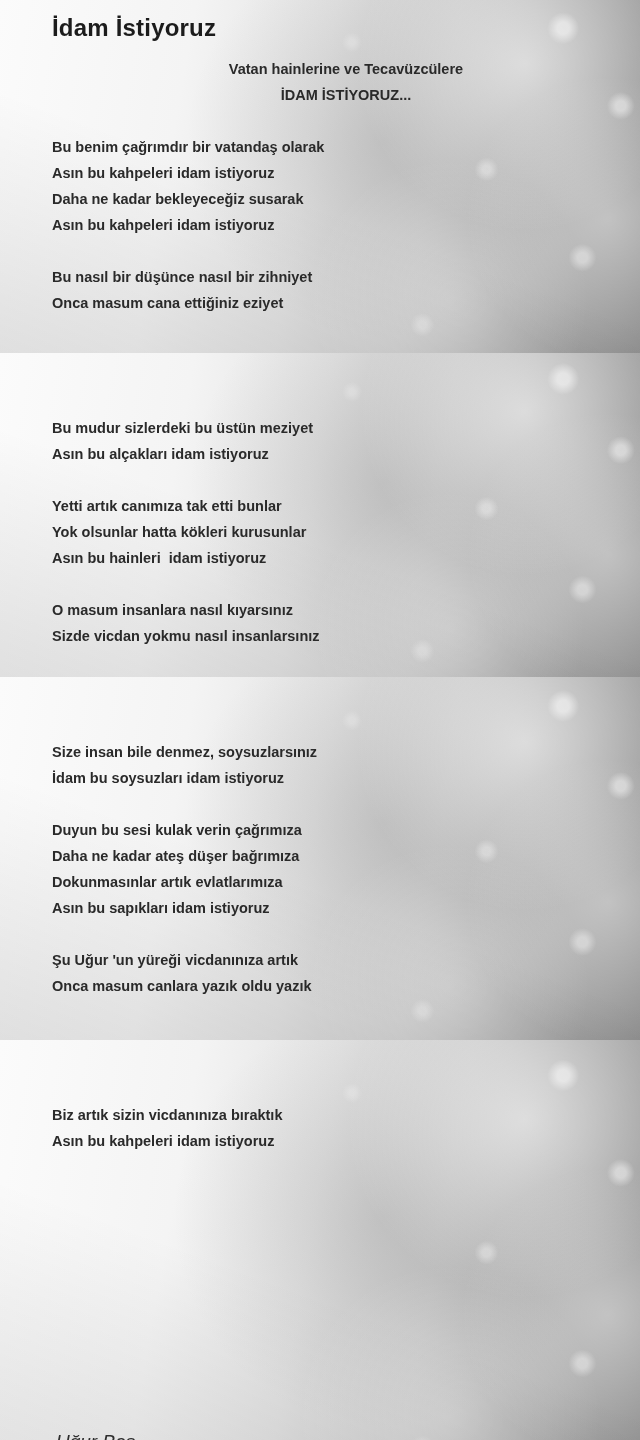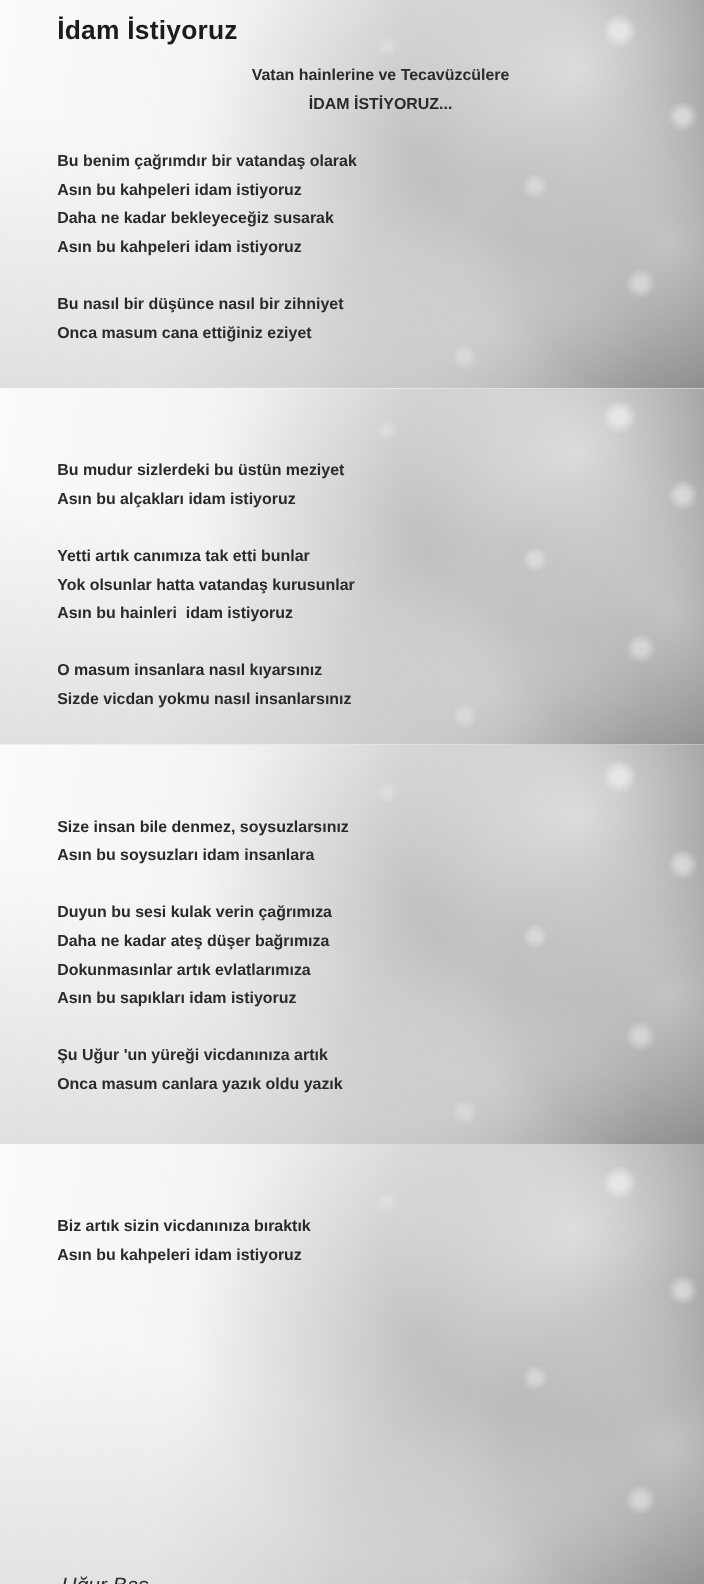--- a/index.html
+++ b/index.html
@@ -146,39 +146,39 @@
     <div class="bg-shade"></div>
     <div class="content">
       <div class="stanza">
         <div class="line">Bu mudur sizlerdeki bu üstün meziyet</div>
         <div class="line">Asın bu alçakları idam istiyoruz</div>
       </div>
       <div class="stanza-gap"></div>
 
       <div class="stanza">
         <div class="line">Yetti artık canımıza tak etti bunlar</div>
-        <div class="line">Yok olsunlar hatta vatandaş kurusunlar</div>
+        <div class="line">Yok olsunlar hatta kökleri kurusunlar</div>
         <div class="line">Asın bu hainleri  idam istiyoruz</div>
       </div>
       <div class="stanza-gap"></div>
 
       <div class="stanza">
         <div class="line">O masum insanlara nasıl kıyarsınız</div>
         <div class="line">Sizde vicdan yokmu nasıl insanlarsınız</div>
       </div>
     </div>
   </div>
 
   <div class="panel panel-3">
     <div class="bg"></div>
     <div class="bg-shade"></div>
     <div class="content">
       <div class="stanza">
         <div class="line">Size insan bile denmez, soysuzlarsınız</div>
-        <div class="line">Asın bu soysuzları idam insanlara</div>
+        <div class="line">İdam bu soysuzları idam istiyoruz</div>
       </div>
       <div class="stanza-gap"></div>
 
       <div class="stanza">
         <div class="line">Duyun bu sesi kulak verin çağrımıza</div>
         <div class="line">Daha ne kadar ateş düşer bağrımıza</div>
         <div class="line">Dokunmasınlar artık evlatlarımıza</div>
         <div class="line">Asın bu sapıkları idam istiyoruz</div>
       </div>
       <div class="stanza-gap"></div>

